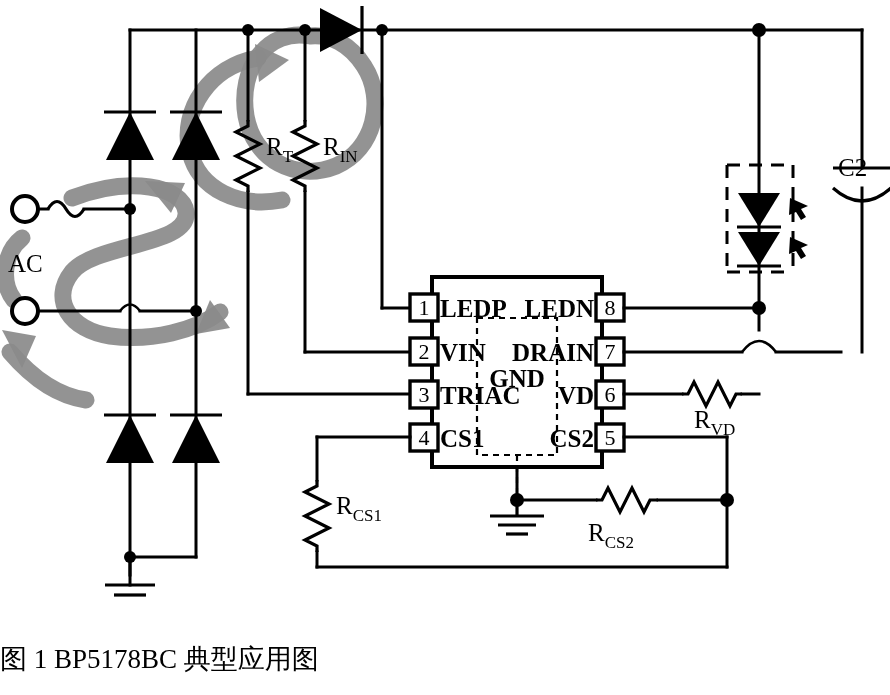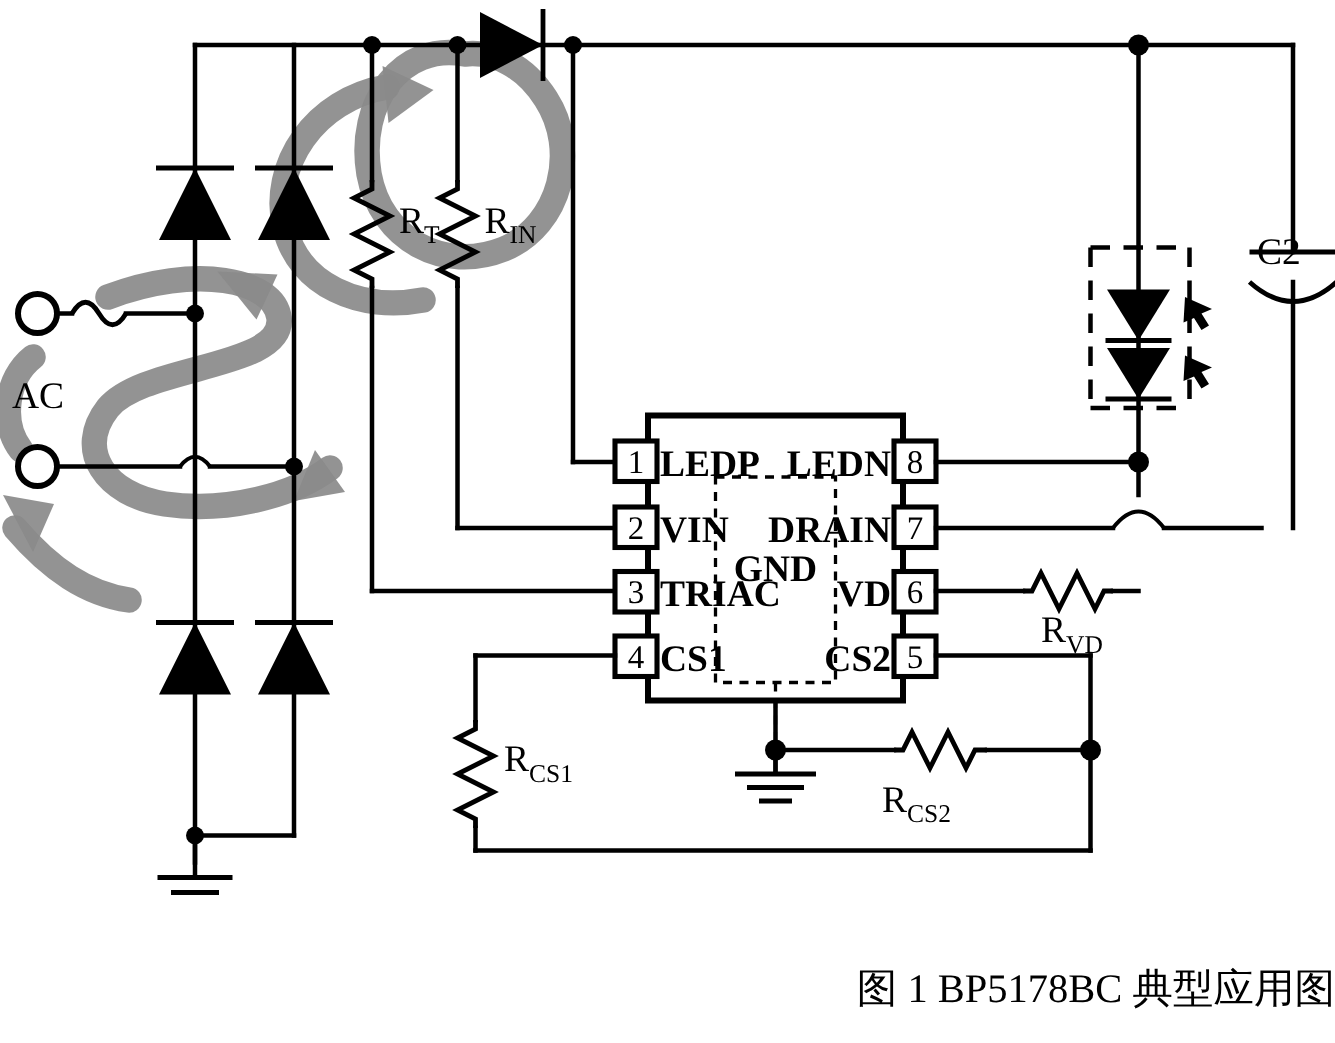--- a/index.html
+++ b/index.html
@@ -13,21 +13,21 @@
   .fillblk{fill:#000;stroke:none;}
   .dash{stroke:#000;stroke-width:3;fill:none;stroke-dasharray:13 9;}
   .dashthin{stroke:#000;stroke-width:2.2;fill:none;stroke-dasharray:6 5;}
   .wm{fill:none;stroke:#8a8a8a;stroke-width:17;stroke-linecap:round;opacity:.92;}
   .wmf{fill:#8a8a8a;stroke:none;opacity:.92;}
   text{font-family:"Liberation Serif",serif;fill:#000;}
   .lbl{font-size:25px;}
   .lblb{font-size:25px;font-weight:bold;}
   .sub{font-size:17px;}
   .pinnum{font-size:22px;}
-  .caption{position:absolute;left:0;right:0;bottom:18px;text-align:right;
+  .caption{position:absolute;left:0;right:0;bottom:18px;text-align:left;
            font-size:27px;color:#000;font-family:"Liberation Serif",serif;}
 </style>
 </head>
 <body>
 
 <div id="root">
 
 <svg id="schematic" viewBox="0 0 890 695">
 
   <g>

